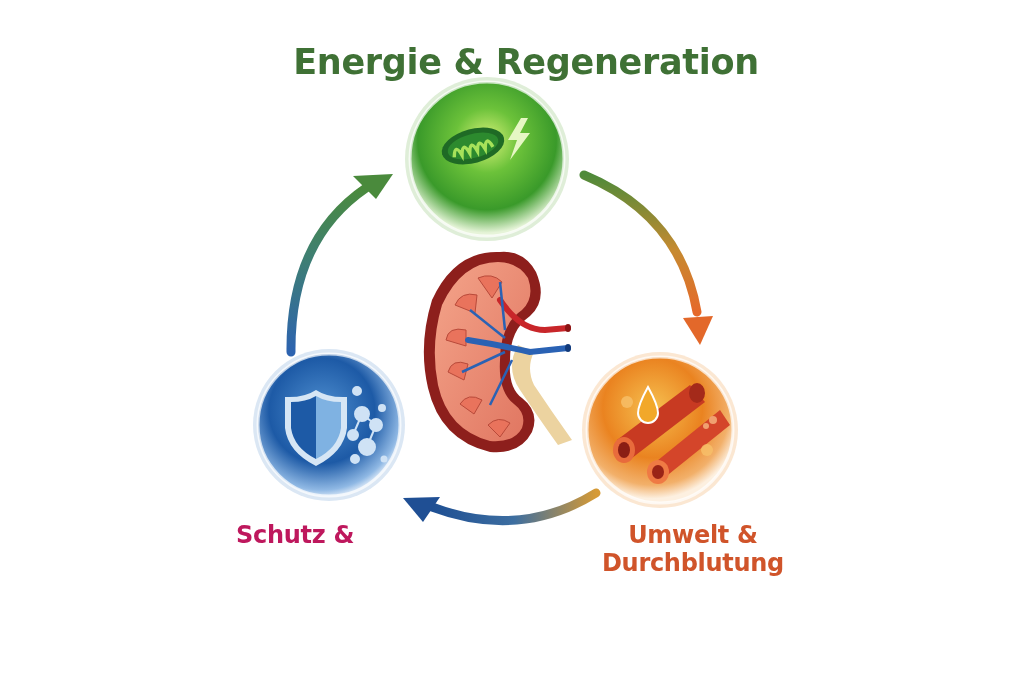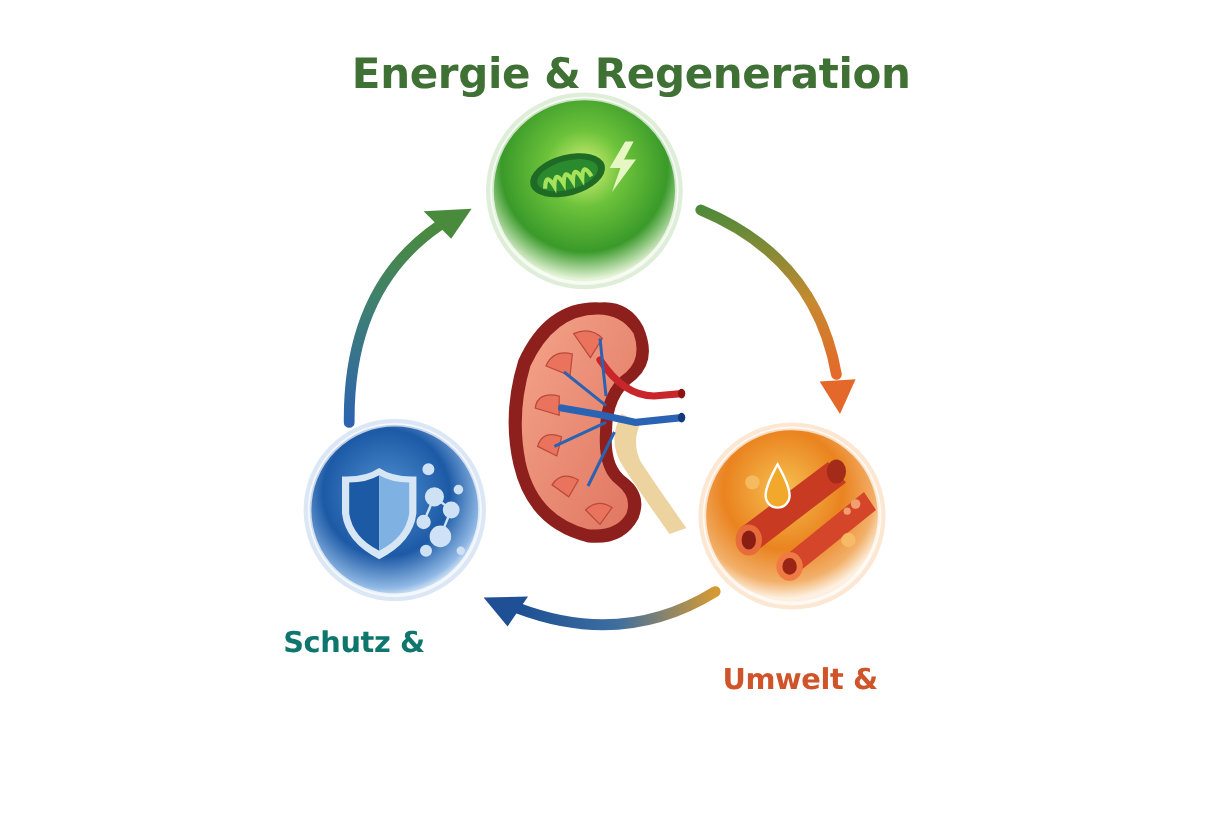--- a/index.html
+++ b/index.html
@@ -1,34 +1,35 @@
 <!DOCTYPE html>
 <html><head>
 <meta charset="utf-8">
 <style>
   html, body { margin: 0; padding: 0; background: #ffffff; }
   body { width: 1024px; height: 683px; position: relative; overflow: hidden; font-family: "Liberation Sans", sans-serif; }
   .label { position: absolute; font-family: "DejaVu Sans", sans-serif; font-weight: bold; line-height: 1.15; letter-spacing: -0.3px; }
   .label-top { left: 14px; width: 1024px; top: 42px; text-align: center; font-size: 35px; color: #3f7135; }
-  .label-left { left: 236px; top: 522px; font-size: 24px; color: #0f766e; text-align: left; }
-  .label-right { left: 602px; top: 522px; font-size: 24px; color: #d0542a; text-align: center; margin-top: 31px; }
+  .label-left { left: 236px; top: 522px; font-size: 24px; color: #be185d; text-align: left; }
+  .label-right { left: 602px; top: 522px; font-size: 24px; color: #d0542a; text-align: center; }
   .label span { display: block; }
   svg.diagram { position: absolute; left: 0; top: 0; }
 </style>
 </head>
 <body>
 
 <div class="label label-top">
   <span>Energie &amp; Regeneration</span>
 </div>
 <div class="label label-left">
   <span>Schutz &amp;</span>
 </div>
 <div class="label label-right">
   <span>Umwelt &amp;</span>
+  <span>Durchblutung</span>
 </div>
 
 <svg class="diagram" width="1024" height="683" viewBox="0 0 1024 683">
   <defs>
     <radialGradient id="gGreen" cx="50%" cy="38%" r="60%">
       <stop offset="0%" stop-color="#d8f27a"></stop>
       <stop offset="35%" stop-color="#6cc23a"></stop>
       <stop offset="75%" stop-color="#3a9a2a"></stop>
       <stop offset="100%" stop-color="#e6f4d8"></stop>
     </radialGradient>

